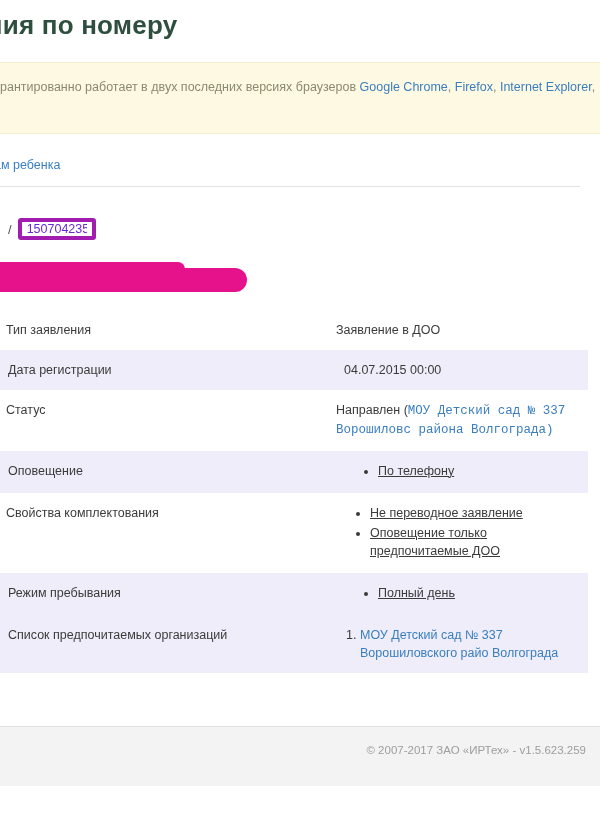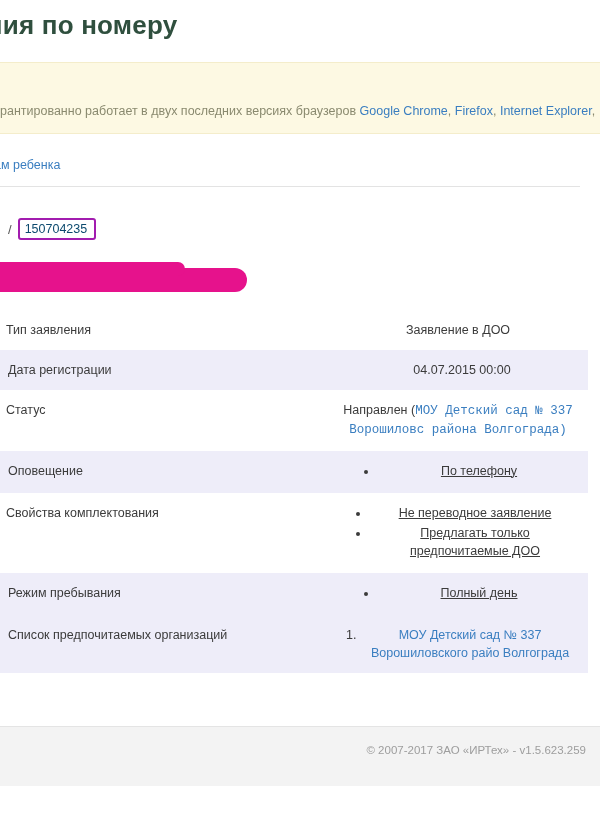--- a/index.html
+++ b/index.html
@@ -37,21 +37,21 @@
     width: 660px;
     height: 72px;
     background: #fdf9e3;
     border-top: 1px solid #f4edcb;
     border-bottom: 1px solid #f4edcb;
     box-sizing: border-box;
   }
   .notice-text {
     position: absolute;
     left: 0;
-    top: 104px;
+    top: 80px;
     width: 600px;
     font-size: 12.5px;
     color: #8a8a6f;
     white-space: nowrap;
     overflow: hidden;
   }
   .notice-text .lnk {
     color: #3a7ec0;
   }
 
@@ -84,26 +84,26 @@
     gap: 6px;
   }
   .slash {
     font-size: 13px;
     color: #555;
     padding-left: 48px;
   }
   .search-input {
     width: 78px;
     height: 22px;
-    border: 2px solid #a21caf;
+    border: 4px solid #a21caf;
     border-radius: 3px;
     background: #ffffff;
     font-family: "Liberation Sans", sans-serif;
     font-size: 12.5px;
-    color: #0c4a6e;
+    color: #6d28d9;
     padding: 0 5px;
     box-sizing: border-box;
   }
 
   
   .redaction {
     position: absolute;
     left: -40px;
     top: 268px;
     width: 287px;
@@ -143,21 +143,20 @@
     vertical-align: top;
     color: #3b3b3b;
     line-height: 1.45;
   }
   .details td.label {
     width: 320px;
     padding-left: 6px;
   }
   .details td.value {
     padding-left: 0;
-    text-align: center;
   }
   .value a, .value .lnk {
     color: #3a7ec0;
     font-family: Liberation Mono, monospace;
   }
   ul.bullets {
     margin: 0;
     padding-left: 18px;
     list-style: disc;
   }
@@ -243,21 +242,21 @@
         <ul class="bullets">
           <li>По телефону</li>
         </ul>
       </td>
     </tr>
     <tr class="odd">
       <td class="label">Свойства комплектования</td>
       <td class="value">
         <ul class="bullets">
           <li>Не переводное заявление</li>
-          <li>Предлагать только предпочитаемые ДОО</li>
+          <li>Оповещение только предпочитаемые ДОО</li>
         </ul>
       </td>
     </tr>
     <tr class="even">
       <td class="label">Режим пребывания</td>
       <td class="value">
         <ul class="bullets">
           <li>Полный день</li>
         </ul>
       </td>

